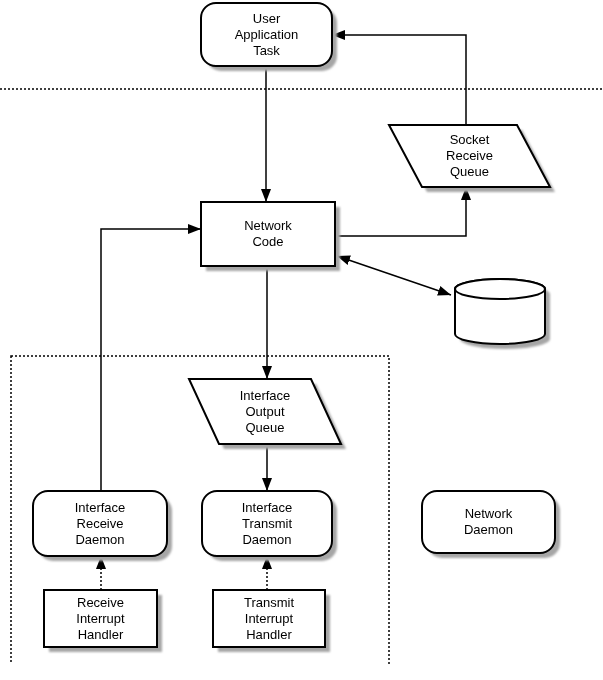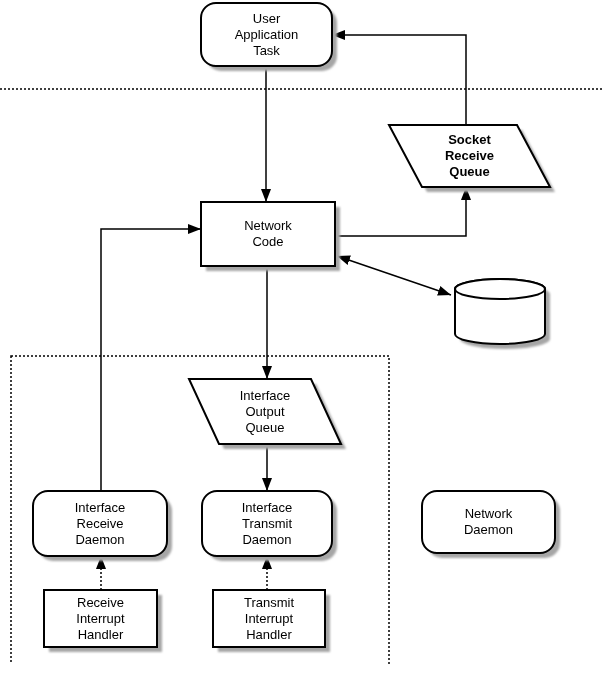--- a/index.html
+++ b/index.html
@@ -27,21 +27,21 @@
     justify-content: center;
     text-align: center;
     white-space: pre-line;
     font-size: 13px;
     line-height: 16px;
     color: #000000;
     pointer-events: none;
   }
   
   .lbl-uat { left:201px; top:3px;   width:131px; height:63px; }
-  .lbl-srq { left:389px; top:125px; width:161px; height:62px;font-weight:bold; }
+  .lbl-srq { left:389px; top:125px; width:161px; height:62px; }
   .lbl-nc  { left:201px; top:202px; width:134px; height:64px; }
   .lbl-rt  { left:455px; top:284px; width:90px;  height:56px; }
   .lbl-ioq { left:189px; top:379px; width:152px; height:65px; }
   .lbl-ird { left:33px;  top:491px; width:134px; height:65px; }
   .lbl-itd { left:202px; top:491px; width:130px; height:65px; }
   .lbl-nd  { left:422px; top:491px; width:133px; height:62px; }
   .lbl-rih { left:44px;  top:590px; width:113px; height:57px; }
   .lbl-tih { left:213px; top:590px; width:112px; height:57px; }
 </style>
 </head>

